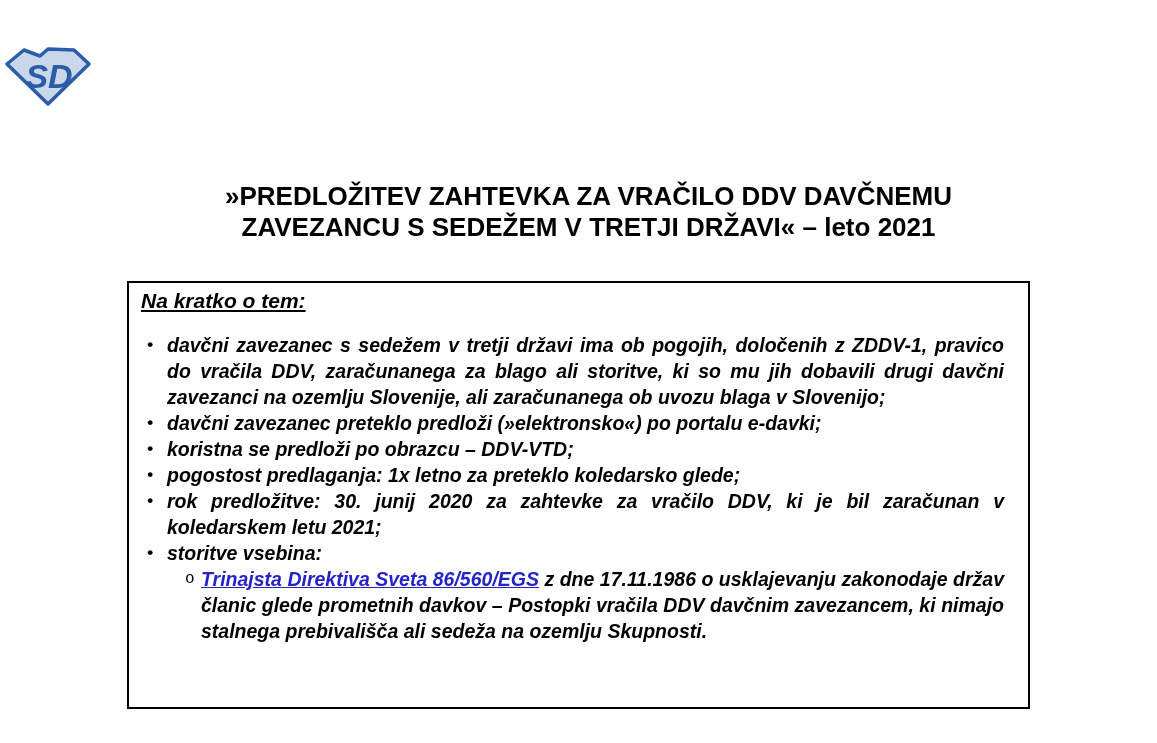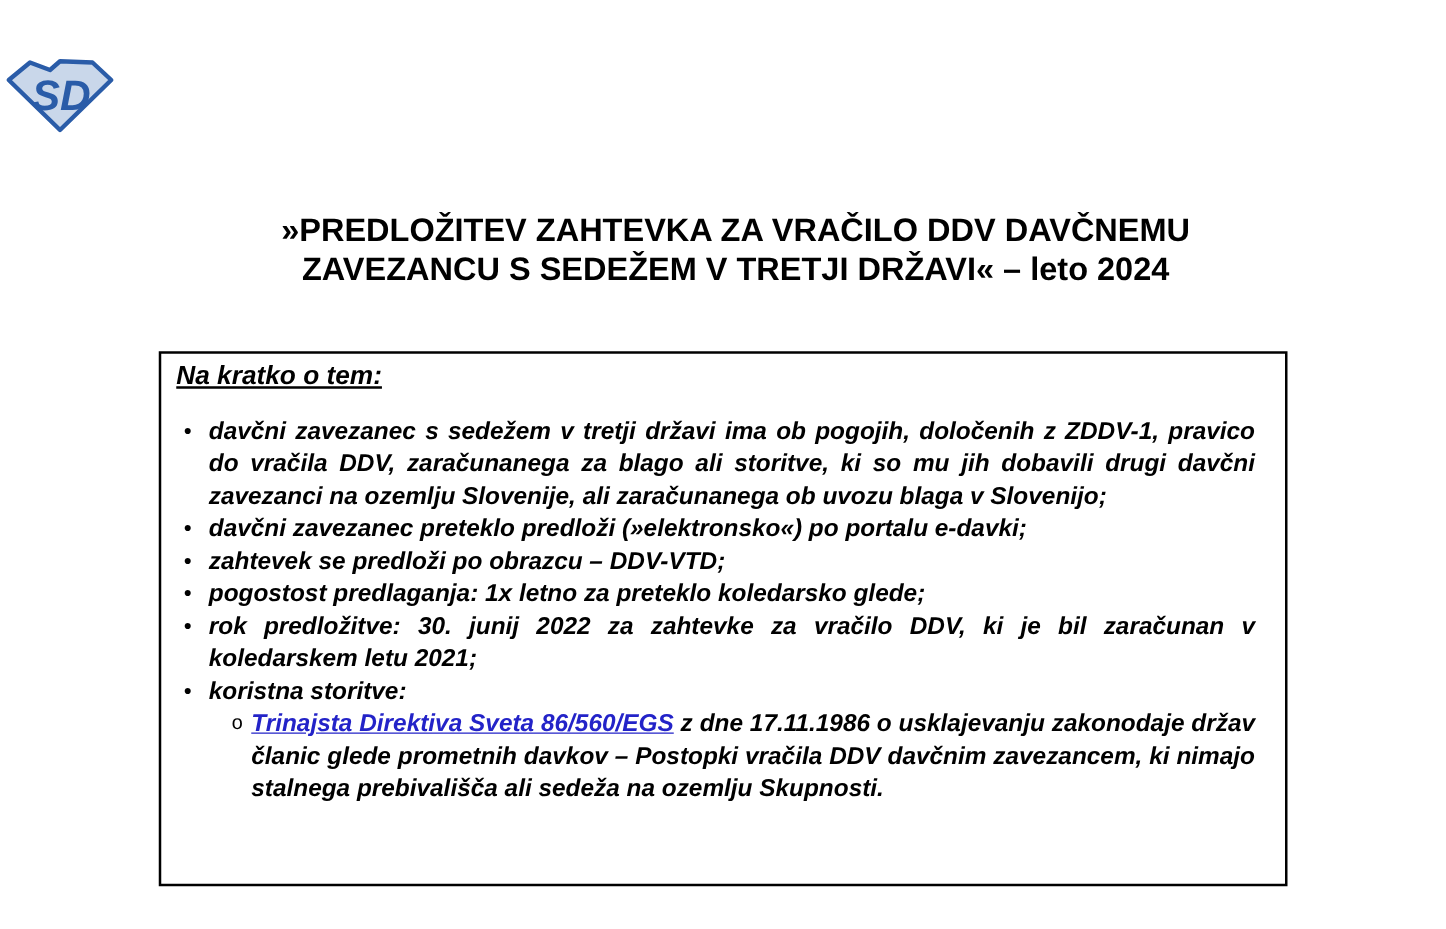--- a/index.html
+++ b/index.html
@@ -13,21 +13,21 @@
   }
   .page { position: absolute; inset: 0; }
 
   
   .logo { position: absolute; left: 4px; top: 45px; width: 88px; height: 62px; }
 
   
   .title {
     position: absolute;
     left: 20px; right: 0; top: 165px;
-    margin: 4px;
+    margin: 16px;
     text-align: center;
     font-size: 26px;
     line-height: 31px;
     font-weight: bold;
     color: #000000;
   }
   .title .tline { display: block; }
 
   
   .info-box {
@@ -82,54 +82,54 @@
 
   <div class="logo">
     <svg width="88" height="62" viewBox="0 0 88 62">
       <polygon points="3,19 20,5 36,11 44,4 70,5 85,19 44,59" fill="#c9d7ea" stroke="#2a5ca8" stroke-width="3.5" stroke-linejoin="round"></polygon>
       <text x="45" y="43" text-anchor="middle" font-family="Liberation Sans, sans-serif" font-size="34" font-weight="bold" font-style="italic" fill="#2a5ca8">SD</text>
     </svg>
   </div>
 
   <h1 class="title">
     <span class="tline">»PREDLOŽITEV ZAHTEVKA ZA VRAČILO DDV DAVČNEMU</span>
-    <span class="tline">ZAVEZANCU S SEDEŽEM V TRETJI DRŽAVI« – leto 2024</span>
+    <span class="tline">ZAVEZANCU S SEDEŽEM V TRETJI DRŽAVI« – leto 2021</span>
   </h1>
 
   <div class="info-box">
     <div class="box-heading">Na kratko o tem:</div>
 
     <div class="bullet-row">
       <span class="marker">•</span>
       <div class="btext">davčni zavezanec s sedežem v tretji državi ima ob pogojih, določenih z ZDDV-1, pravico do vračila DDV, zaračunanega za blago ali storitve, ki so mu jih dobavili drugi davčni zavezanci na ozemlju Slovenije, ali zaračunanega ob uvozu blaga v Slovenijo;</div>
     </div>
 
     <div class="bullet-row">
       <span class="marker">•</span>
       <div class="btext">davčni zavezanec preteklo predloži (»elektronsko«) po portalu e-davki;</div>
     </div>
 
     <div class="bullet-row">
       <span class="marker">•</span>
-      <div class="btext">zahtevek se predloži po obrazcu – DDV-VTD;</div>
+      <div class="btext">koristna se predloži po obrazcu – DDV-VTD;</div>
     </div>
 
     <div class="bullet-row">
       <span class="marker">•</span>
       <div class="btext">pogostost predlaganja: 1x letno za preteklo koledarsko glede;</div>
     </div>
 
     <div class="bullet-row">
       <span class="marker">•</span>
-      <div class="btext">rok predložitve: 30. junij 2022 za zahtevke za vračilo DDV, ki je bil zaračunan v koledarskem letu 2021;</div>
+      <div class="btext">rok predložitve: 30. junij 2020 za zahtevke za vračilo DDV, ki je bil zaračunan v koledarskem letu 2021;</div>
     </div>
 
     <div class="bullet-row">
       <span class="marker">•</span>
-      <div class="btext">koristna storitve:</div>
+      <div class="btext">storitve vsebina:</div>
     </div>
 
     <div class="sub-row">
       <span class="marker-o">o</span>
       <div class="btext"><a class="doc-link" href="#">Trinajsta Direktiva Sveta 86/560/EGS</a><span> z dne 17.11.1986 o usklajevanju zakonodaje držav članic glede prometnih davkov – Postopki vračila DDV davčnim zavezancem, ki nimajo stalnega prebivališča ali sedeža na ozemlju Skupnosti.</span></div>
     </div>
   </div>
 
 </div>
 

